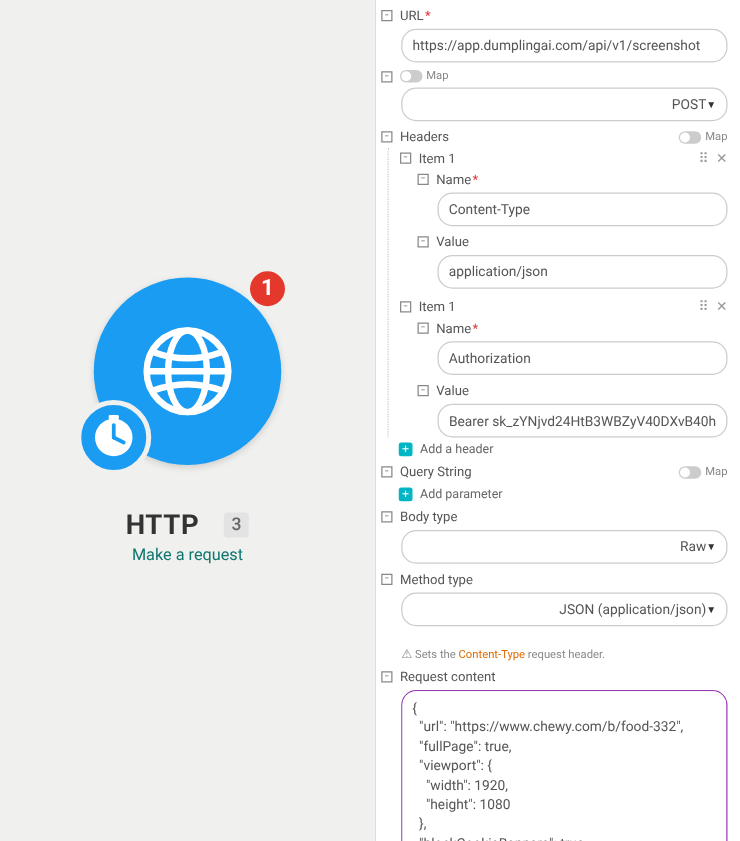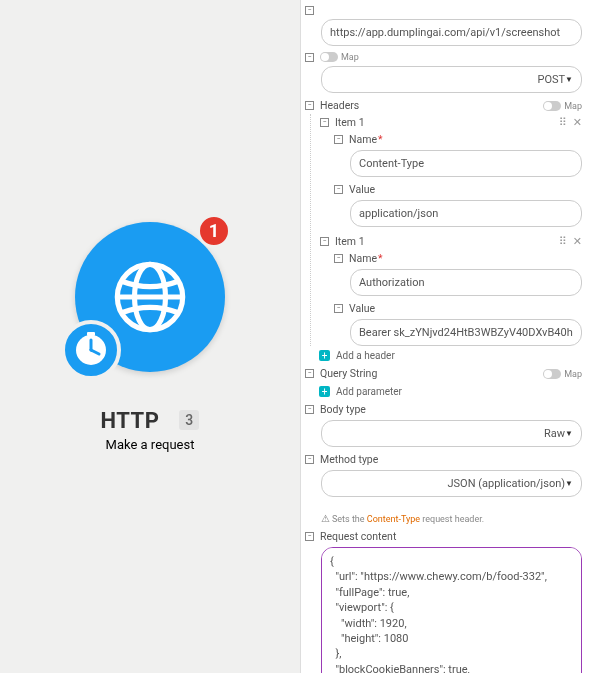--- a/index.html
+++ b/index.html
@@ -90,21 +90,21 @@
     width: 20px;
     height: 20px;
     border-radius: 3px;
     display: flex;
     align-items: center;
     justify-content: center;
   }
   .module-sub {
     margin-top: 4px;
     font-size: 13px;
-    color: #000000;
+    color: #0f766e;
   }
   
   .panel {
     position: absolute;
     right: 0;
     top: 0;
     width: 292px;
     height: 673px;
     background: #fff;
     border-left: 1px solid #ddd;
@@ -259,20 +259,21 @@
     </div>
     <div class="module-sub">Make a request</div>
   </div>
 </div>
 
 <div class="panel">
 
   <div class="field">
     <div class="field-row">
       <span class="collapse-icon">−</span>
+      <span class="label"><span>URL</span><span class="req">*</span></span>
     </div>
     <input class="input" value="https://app.dumplingai.com/api/v1/screenshot" style="">
   </div>
 
   <div class="field">
     <div class="field-row">
       <span class="collapse-icon">−</span>
       <span class="map-toggle">
           <span class="switch"></span>
           <span>Map</span>

